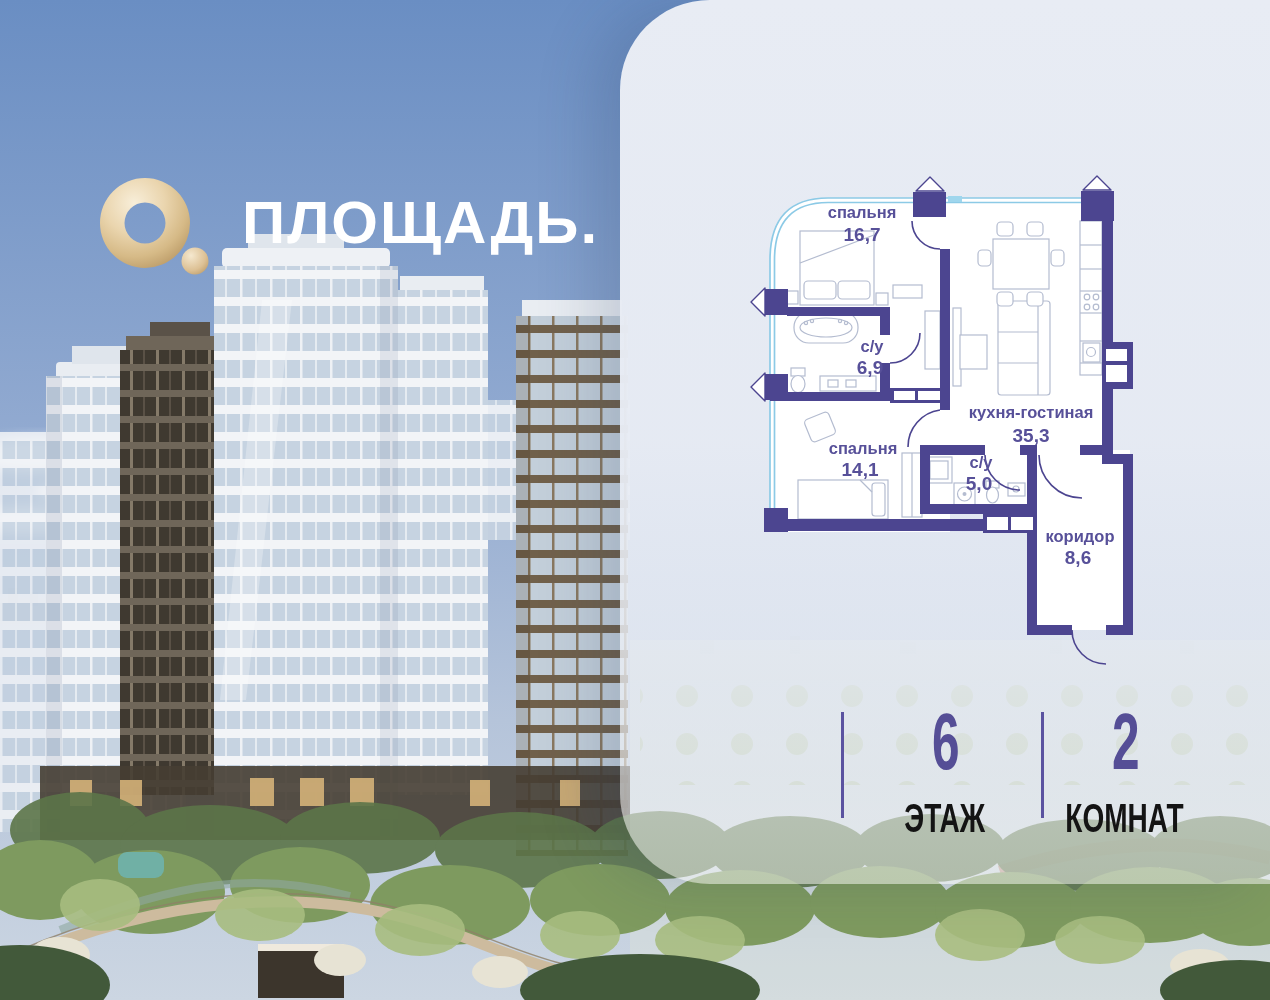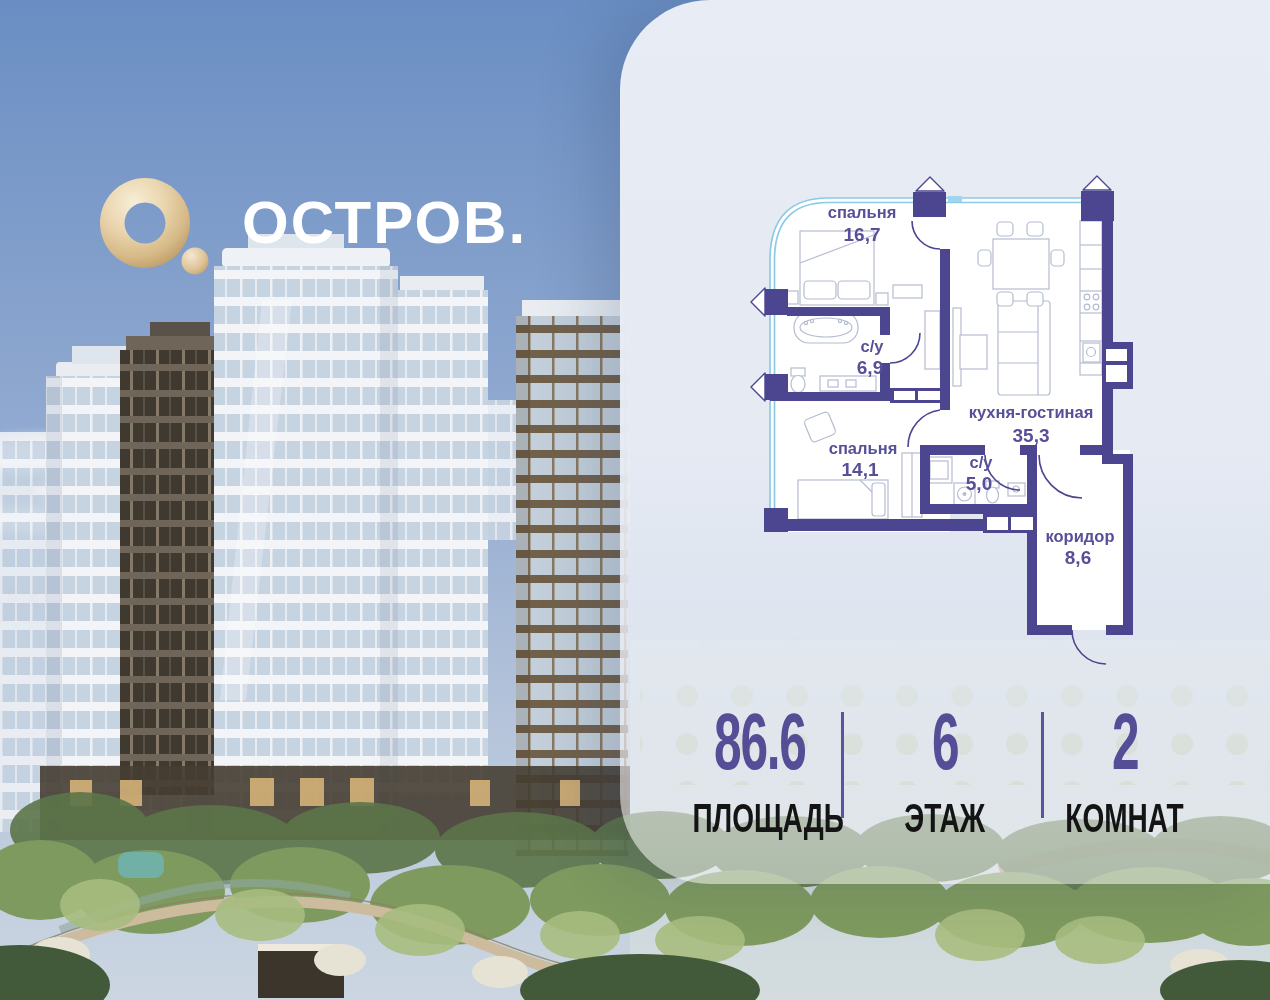--- a/index.html
+++ b/index.html
@@ -401,24 +401,20 @@
       <text x="113" y="289" font-size="16.5">спальня</text>
       <text x="110" y="311" font-size="19">14,1</text>
       <text x="231" y="303" font-size="16.5">с/у</text>
       <text x="229" y="325" font-size="19">5,0</text>
       <text x="330" y="377" font-size="16.5">коридор</text>
       <text x="328" y="399" font-size="19">8,6</text>
     </g>
   </svg>
 
   <div class="stats">
-    <div class="stat stat-area">
-      <div class="num">86.6</div><br>
-      <div class="lbl">ПЛОЩАДЬ</div>
-    </div>
     <div class="vdiv vdiv1"></div>
     <div class="stat stat-floor">
       <div class="num">6</div><br>
       <div class="lbl">ЭТАЖ</div>
     </div>
     <div class="vdiv vdiv2"></div>
     <div class="stat stat-rooms">
       <div class="num">2</div><br>
       <div class="lbl">КОМНАТ</div>
     </div>
@@ -437,16 +433,16 @@
       <radialGradient id="gold2" cx="35%" cy="30%" r="90%">
         <stop offset="0" stop-color="#f5e8cf"></stop>
         <stop offset="0.6" stop-color="#ddc195"></stop>
         <stop offset="1" stop-color="#b6945f"></stop>
       </radialGradient>
     </defs>
     <path fill-rule="evenodd" fill="url(#gold)" d="M 2,54 a 45,45 0 1 0 90,0 a 45,45 0 1 0 -90,0
          M 26.5,54 a 20.5,20.5 0 1 1 41,0 a 20.5,20.5 0 1 1 -41,0"></path>
     <circle cx="97" cy="92" r="13.5" fill="url(#gold2)"></circle>
   </svg>
-  <div class="logo-text">ОСТРОВ.</div>
+  <div class="logo-text">ПЛОЩАДЬ.</div>
 </div>
 
 </div>
 
 </body></html>

